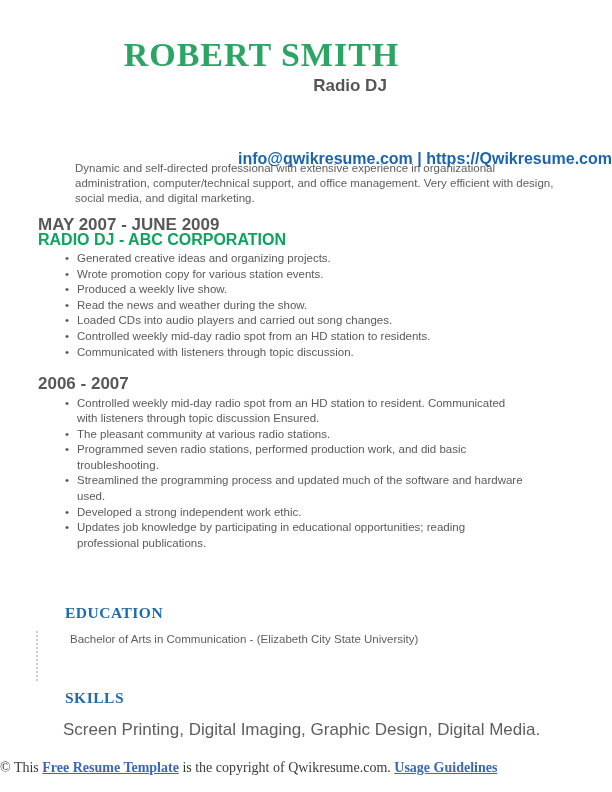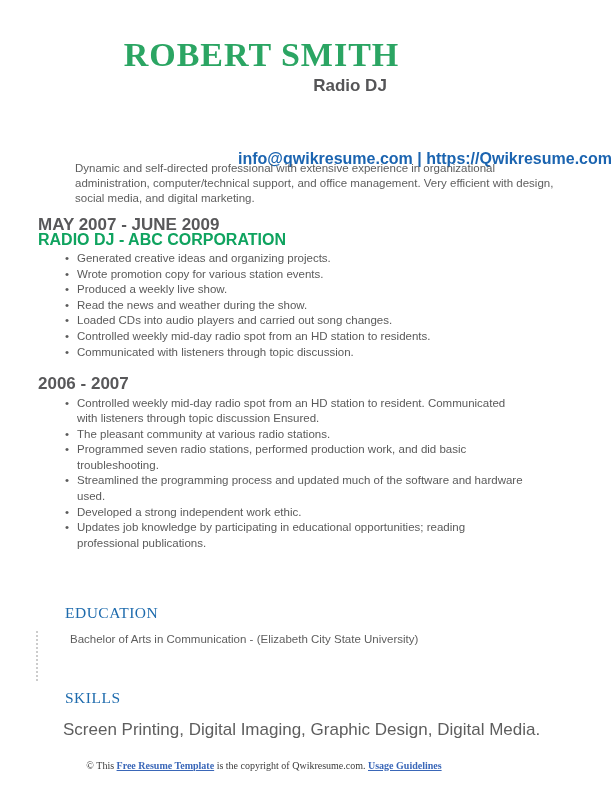--- a/index.html
+++ b/index.html
@@ -49,44 +49,43 @@
   .exp li { position: relative; }
   .exp li::before {
     content: "\2022";
     position: absolute; left: -12px; top: 0;
     color: #5a5a5a;
   }
   
   .section-heading {
     position: absolute; left: 65px;
     font-family: "Liberation Serif", "DejaVu Serif", serif;
-    font-size: 15.5px; font-weight: 400; letter-spacing: 0.5px;
+    font-size: 15.5px; font-weight: 700; letter-spacing: 0.5px;
     color: #1e6bad;
   }
   .edu-heading { top: 604px; }
   .edu-item {
     position: absolute; left: 70px; top: 633px; width: 480px;
     font-size: 11.5px; color: #5e5e5e;
   }
   .binding-dots {
     position: absolute; left: 36px; top: 631px;
     width: 0; height: 50px;
     border-left: 2px dotted #cccccc;
   }
   .skills-heading { top: 689px; }
   .skills-item {
     position: absolute; left: 63px; top: 720px; width: 490px;
     font-size: 17px; color: #5e5e5e;
   }
   
   .footer {
     position: absolute; top: 760px; left: 0; width: 528px;
-    text-align: center;
     font-family: "Liberation Serif", "DejaVu Serif", serif;
-    font-size: 10px; color: #3a3a3a;
+    font-size: 14px; color: #3a3a3a;
   }
   .footer a {
     color: #3a67b8; font-weight: 700; text-decoration: underline; cursor: pointer;
   }
 </style>
 </head>
 <body>
 
 <div class="page">
 

